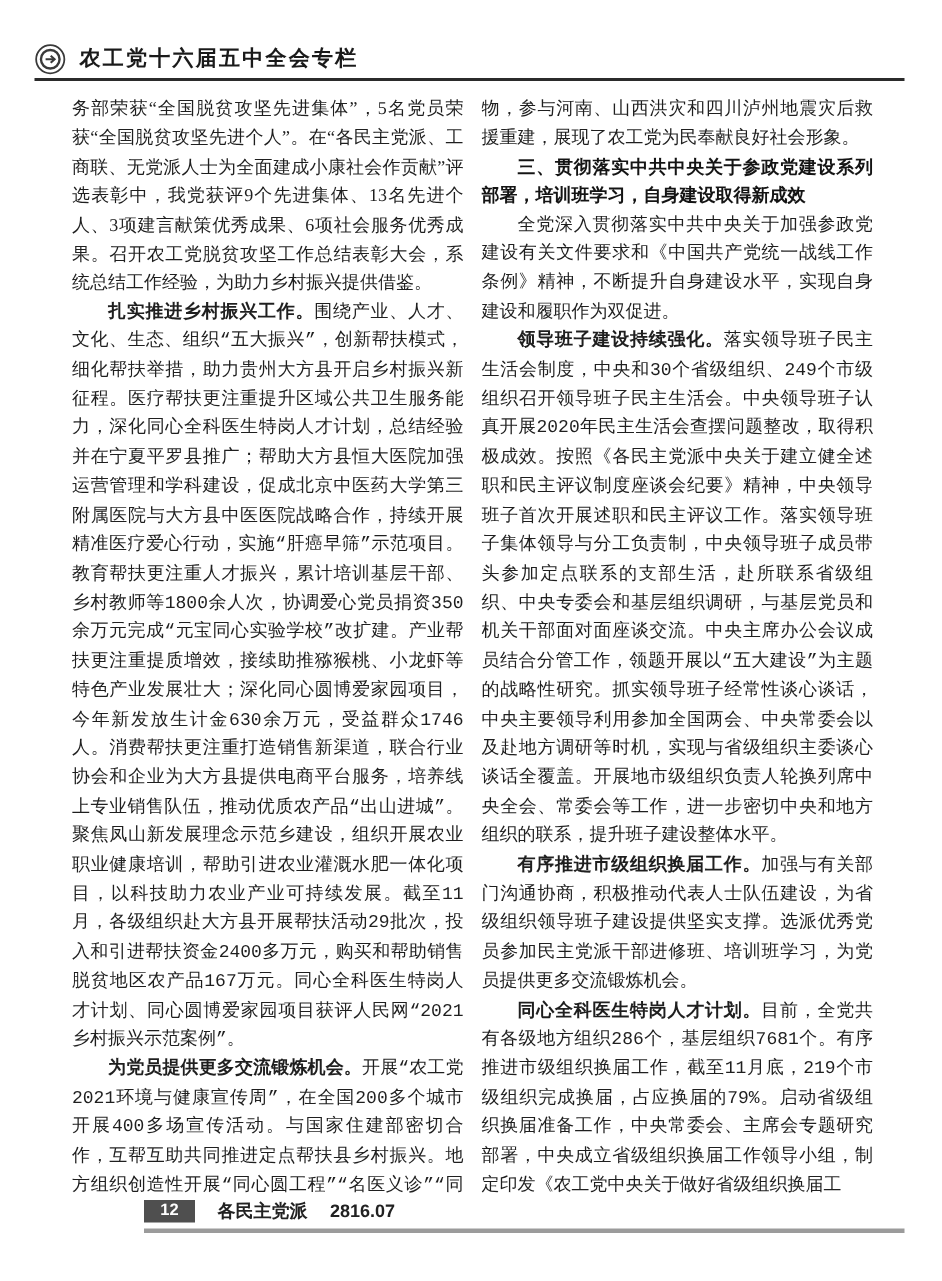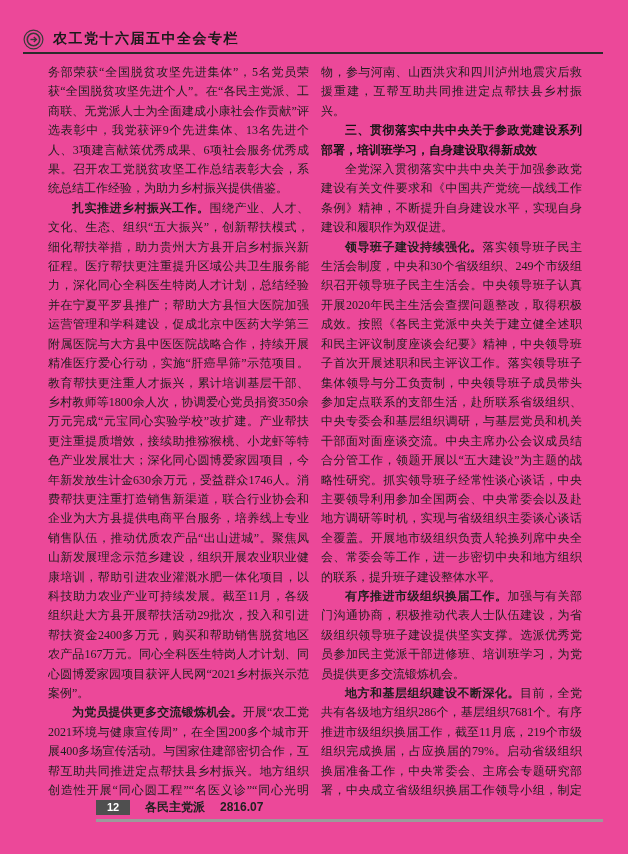--- a/index.html
+++ b/index.html
@@ -1,28 +1,28 @@
 <!DOCTYPE html>
 <html><head>
 <meta charset="utf-8">
 <style>
   html,body{margin:0;padding:0;background:#e8e8e8;}
   .page{
-    position:relative;width:628px;height:854px;margin:0 auto;background:#ec4899;
+    position:relative;width:628px;height:854px;margin:0 auto;background:#ffffff;
     font-family:"Liberation Serif","DejaVu Serif",serif;color:#1f1f1f;overflow:hidden;
   }
   
   .header{position:absolute;left:23px;top:27px;right:25px;height:24px;display:flex;align-items:center;gap:9px;}
   .header-title{font-family:"Liberation Sans","DejaVu Sans",sans-serif;font-weight:bold;font-size:14px;color:#1a1a1a;letter-spacing:1.5px;}
   .header-rule{position:absolute;left:23px;right:25px;top:52px;height:2px;background:#2b2b2b;}
   
   .columns{position:absolute;left:48px;top:63px;width:534px;height:734px;display:flex;gap:12px;overflow:hidden;}
   .col{flex:1;overflow:hidden;text-align:justify;font-size:12px;line-height:19.4px;color:#1f1f1f;}
   .col p{margin:0;}
-  .indent{text-indent:2em;}
+  .indent{text-indent:2em;font-family:Liberation Mono, monospace;}
   .lead{font-weight:bold;}
   .heading{font-family:"Liberation Sans","DejaVu Sans",sans-serif;font-weight:bold;text-indent:2em;color:#141414;}
   .subheading{font-weight:bold;font-style:italic;text-indent:2em;}
   
   .footer{position:absolute;left:48px;right:25px;top:799px;padding-left:48px;}
   .footer-row{display:flex;align-items:center;gap:15px;height:16px;font-family:"Liberation Sans","DejaVu Sans",sans-serif;}
   .page-box{min-width:24px;height:15px;background:#4f4f4f;color:#ffffff;font-size:11px;font-weight:bold;
             display:flex;align-items:center;justify-content:center;padding:0 5px;}
   .journal,.issue{font-weight:bold;font-size:12px;color:#222222;}
   .footer-rule{margin-top:4px;height:3px;background:#9b9b9b;}
@@ -45,26 +45,26 @@
   </div>
   <div class="header-rule" style="background: rgb(43, 43, 43);"></div>
 
   <div class="columns">
     <div class="col" id="col-left">
         <p class="">务部荣获“全国脱贫攻坚先进集体”，5名党员荣获“全国脱贫攻坚先进个人”。在“各民主党派、工商联、无党派人士为全面建成小康社会作贡献”评选表彰中，我党获评9个先进集体、13名先进个人、3项建言献策优秀成果、6项社会服务优秀成果。召开农工党脱贫攻坚工作总结表彰大会，系统总结工作经验，为助力乡村振兴提供借鉴。</p>
         <p class=" indent"><span class="lead">扎实推进乡村振兴工作。</span>围绕产业、人才、文化、生态、组织“五大振兴”，创新帮扶模式，细化帮扶举措，助力贵州大方县开启乡村振兴新征程。医疗帮扶更注重提升区域公共卫生服务能力，深化同心全科医生特岗人才计划，总结经验并在宁夏平罗县推广；帮助大方县恒大医院加强运营管理和学科建设，促成北京中医药大学第三附属医院与大方县中医医院战略合作，持续开展精准医疗爱心行动，实施“肝癌早筛”示范项目。教育帮扶更注重人才振兴，累计培训基层干部、乡村教师等1800余人次，协调爱心党员捐资350余万元完成“元宝同心实验学校”改扩建。产业帮扶更注重提质增效，接续助推猕猴桃、小龙虾等特色产业发展壮大；深化同心圆博爱家园项目，今年新发放生计金630余万元，受益群众1746人。消费帮扶更注重打造销售新渠道，联合行业协会和企业为大方县提供电商平台服务，培养线上专业销售队伍，推动优质农产品“出山进城”。聚焦凤山新发展理念示范乡建设，组织开展农业职业健康培训，帮助引进农业灌溉水肥一体化项目，以科技助力农业产业可持续发展。截至11月，各级组织赴大方县开展帮扶活动29批次，投入和引进帮扶资金2400多万元，购买和帮助销售脱贫地区农产品167万元。同心全科医生特岗人才计划、同心圆博爱家园项目获评人民网“2021乡村振兴示范案例”。</p>
         <p class=" indent"><span class="lead">为党员提供更多交流锻炼机会。</span>开展“农工党2021环境与健康宣传周”，在全国200多个城市开展400多场宣传活动。与国家住建部密切合作，互帮互助共同推进定点帮扶县乡村振兴。地方组织创造性开展“同心圆工程”“名医义诊”“同心光明行”等公益活动，积极动员广大党员捐款捐</p>
       </div>
     <div class="col" id="col-right">
-        <p class="">物，参与河南、山西洪灾和四川泸州地震灾后救援重建，互帮互助共同推进定点帮扶县乡村振兴。</p>
+        <p class="">物，参与河南、山西洪灾和四川泸州地震灾后救援重建，展现了农工党为民奉献良好社会形象。</p>
         <p class="heading">三、贯彻落实中共中央关于参政党建设系列部署，培训班学习，自身建设取得新成效</p>
         <p class=" indent">全党深入贯彻落实中共中央关于加强参政党建设有关文件要求和《中国共产党统一战线工作条例》精神，不断提升自身建设水平，实现自身建设和履职作为双促进。</p>
         <p class=" indent"><span class="lead">领导班子建设持续强化。</span>落实领导班子民主生活会制度，中央和30个省级组织、249个市级组织召开领导班子民主生活会。中央领导班子认真开展2020年民主生活会查摆问题整改，取得积极成效。按照《各民主党派中央关于建立健全述职和民主评议制度座谈会纪要》精神，中央领导班子首次开展述职和民主评议工作。落实领导班子集体领导与分工负责制，中央领导班子成员带头参加定点联系的支部生活，赴所联系省级组织、中央专委会和基层组织调研，与基层党员和机关干部面对面座谈交流。中央主席办公会议成员结合分管工作，领题开展以“五大建设”为主题的战略性研究。抓实领导班子经常性谈心谈话，中央主要领导利用参加全国两会、中央常委会以及赴地方调研等时机，实现与省级组织主委谈心谈话全覆盖。开展地市级组织负责人轮换列席中央全会、常委会等工作，进一步密切中央和地方组织的联系，提升班子建设整体水平。</p>
         <p class=" indent"><span class="lead">有序推进市级组织换届工作。</span>加强与有关部门沟通协商，积极推动代表人士队伍建设，为省级组织领导班子建设提供坚实支撑。选派优秀党员参加民主党派干部进修班、培训班学习，为党员提供更多交流锻炼机会。</p>
-        <p class=" indent"><span class="lead">地方和基层组织建设不断深化。</span>目前，全党共有各级地方组织286个，基层组织7681个。有序推进市级组织换届工作，截至11月底，219个市级组织完成换届，占应换届的79%。启动省级组织换届准备工作，中央常委会、主席会专题研究部署，中央成立省级组织换届工作领导小组，制定印发《农工党中央关于做好省级组织换届工</p>
+        <p class=" indent"><span class="lead">同心全科医生特岗人才计划。</span>目前，全党共有各级地方组织286个，基层组织7681个。有序推进市级组织换届工作，截至11月底，219个市级组织完成换届，占应换届的79%。启动省级组织换届准备工作，中央常委会、主席会专题研究部署，中央成立省级组织换届工作领导小组，制定印发《农工党中央关于做好省级组织换届工</p>
       </div>
   </div>
 
   <div class="footer">
     <div class="footer-row">
       <span class="page-box" style="background: rgb(79, 79, 79);">12</span>
       <span class="journal">各民主党派</span>
       <span class="issue">2816.07</span>
     </div>
     <div class="footer-rule" style="background: rgb(155, 155, 155);"></div>

